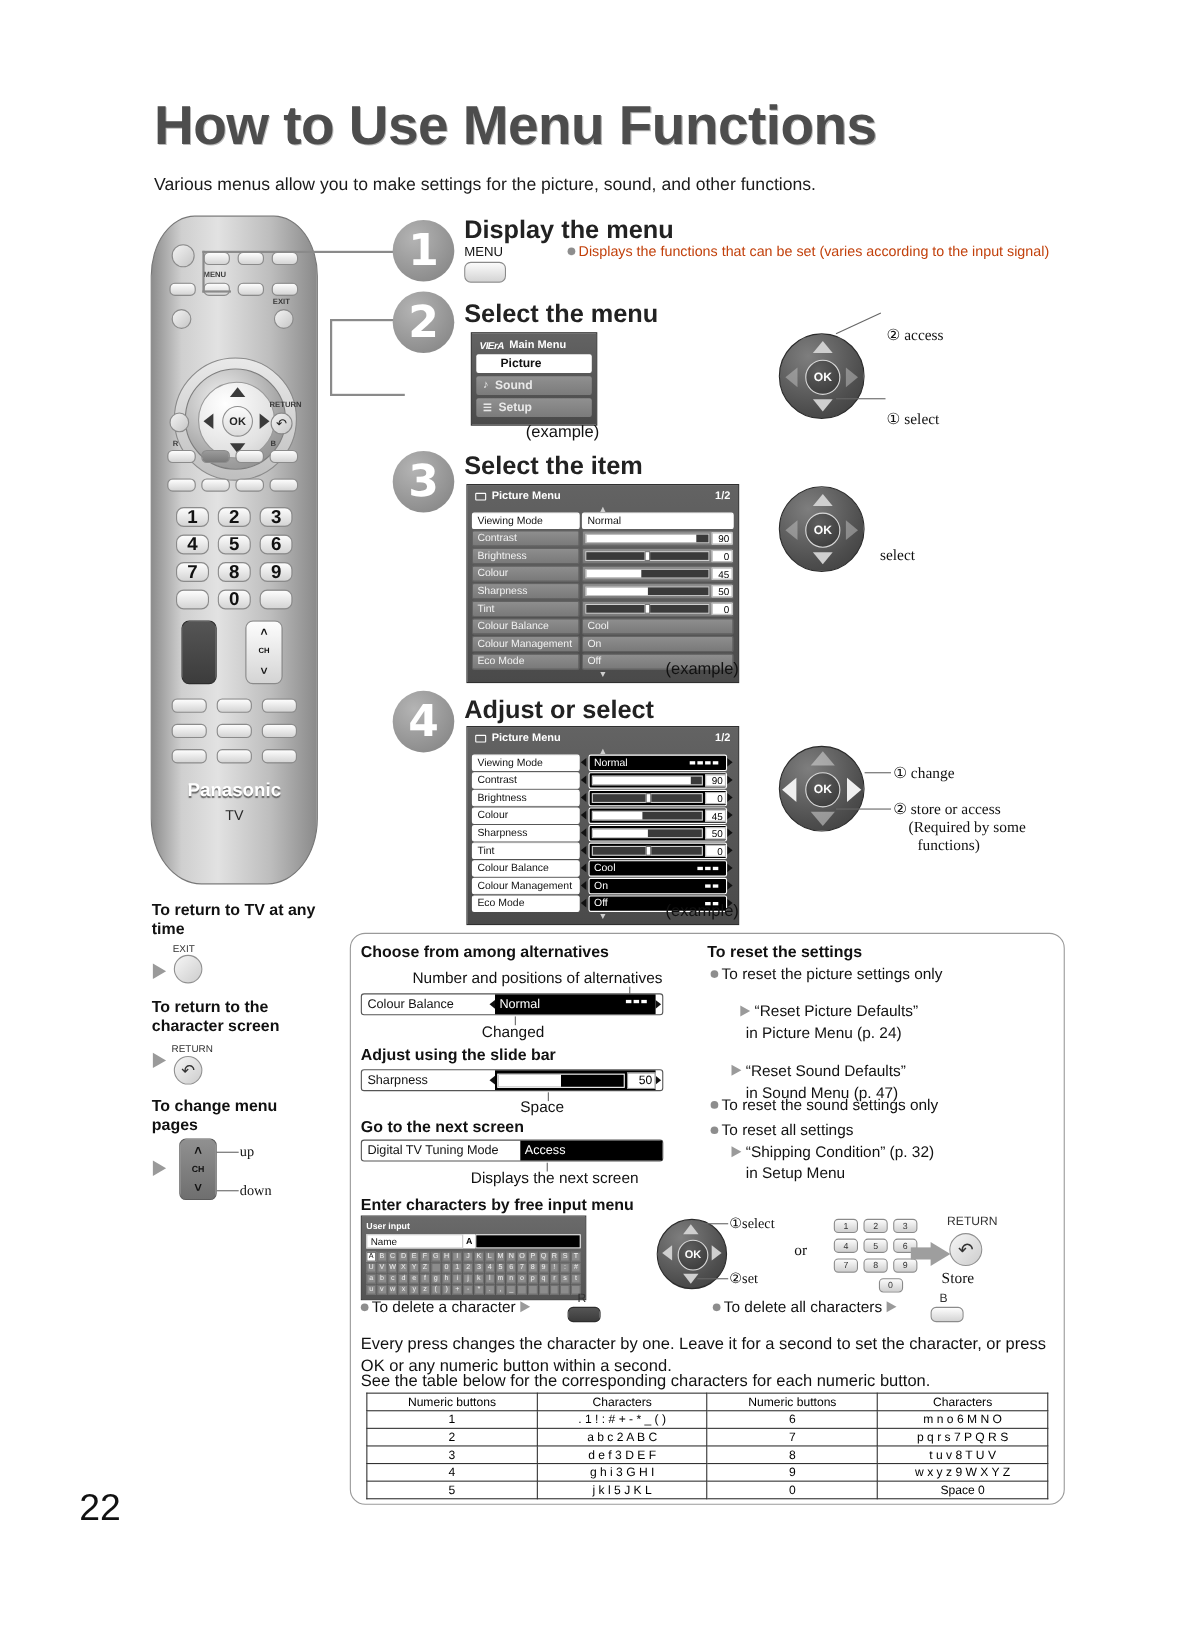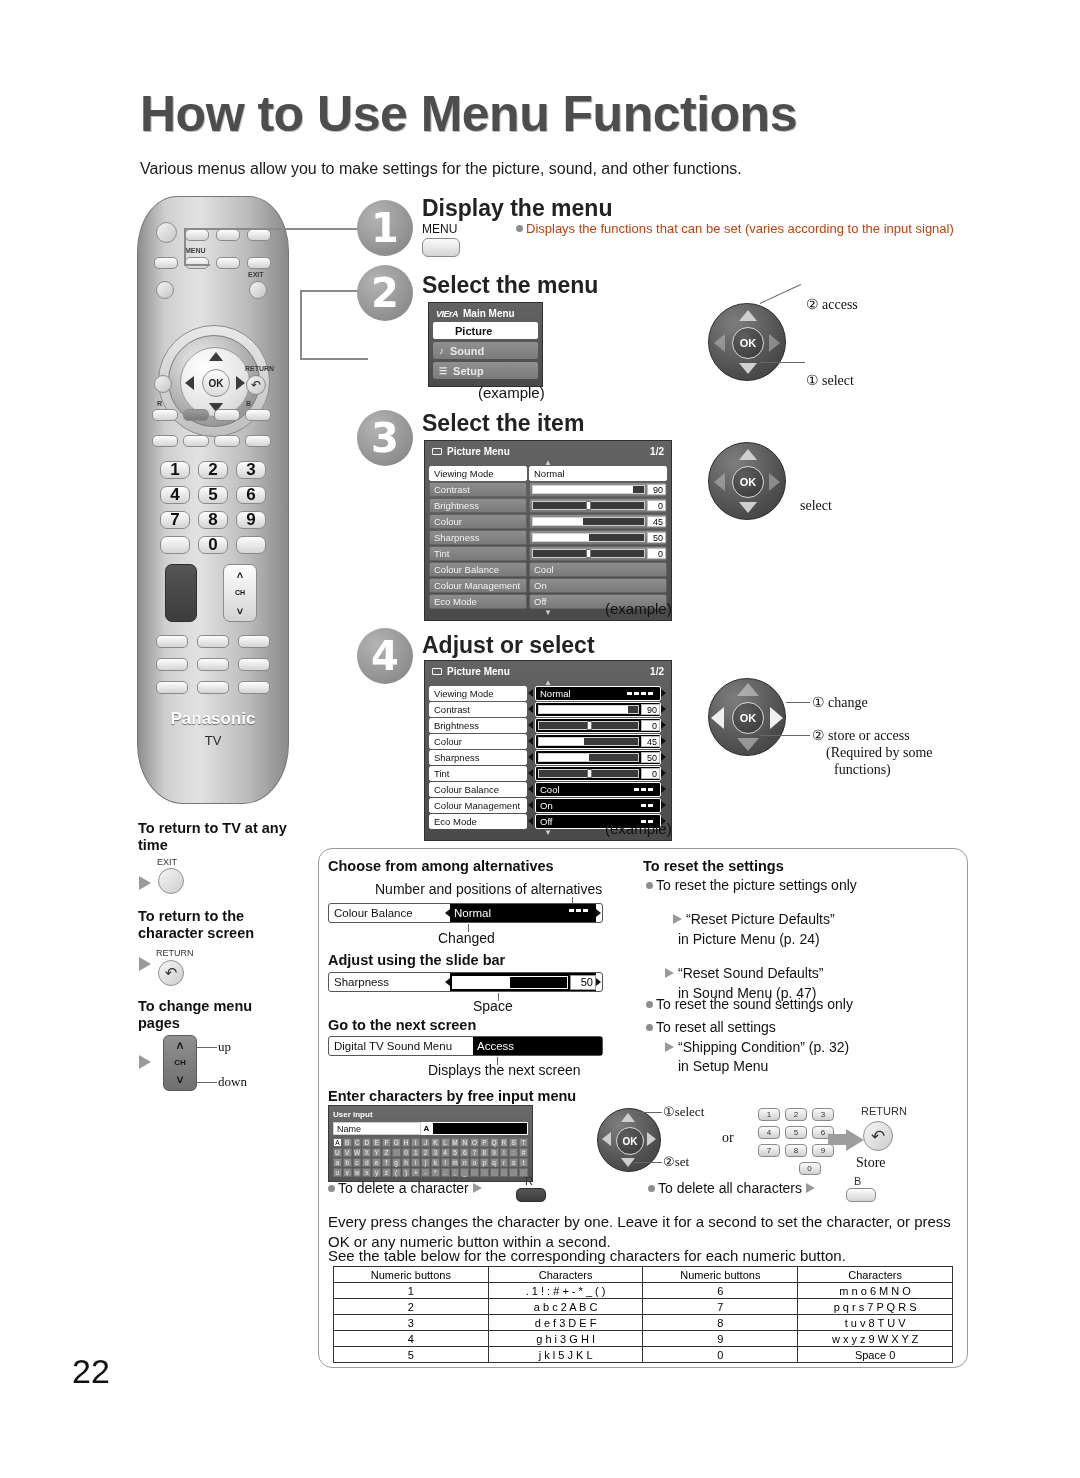--- a/index.html
+++ b/index.html
@@ -646,21 +646,21 @@
     </div>
     <div style="width:26px;height:15px;background:#fff;color:#000;font-size:11px;text-align:right;padding-right:2px;border:1px solid #999;">50</div>
   </div>
   <div class="arrR" style="border-left-color:#111;"></div>
 </div>
 <div class="leaderv" style="left:498px;top:993px;height:8px;"></div>
 <div class="pt" style="left:473px;top:998px;">Space</div>
 
 <div class="ph" style="left:328px;top:1017px;">Go to the next screen</div>
 <div class="osdbar" style="left:328px;top:1036px;width:275px;">
-  <div class="l" style="width:144px;">Digital TV Sound Menu</div>
+  <div class="l" style="width:144px;">Digital TV Tuning Mode</div>
   <div class="v">
       <span>Access</span>
     </div>
 </div>
 <div class="leaderv" style="left:497px;top:1057px;height:8px;"></div>
 <div class="pt" style="left:428px;top:1062px;">Displays the next screen</div>
 
 <div class="ph" style="left:328px;top:1088px;">Enter characters by free input menu</div>
 
 <div class="kbd" style="left:328px;top:1105px;width:205px;">

